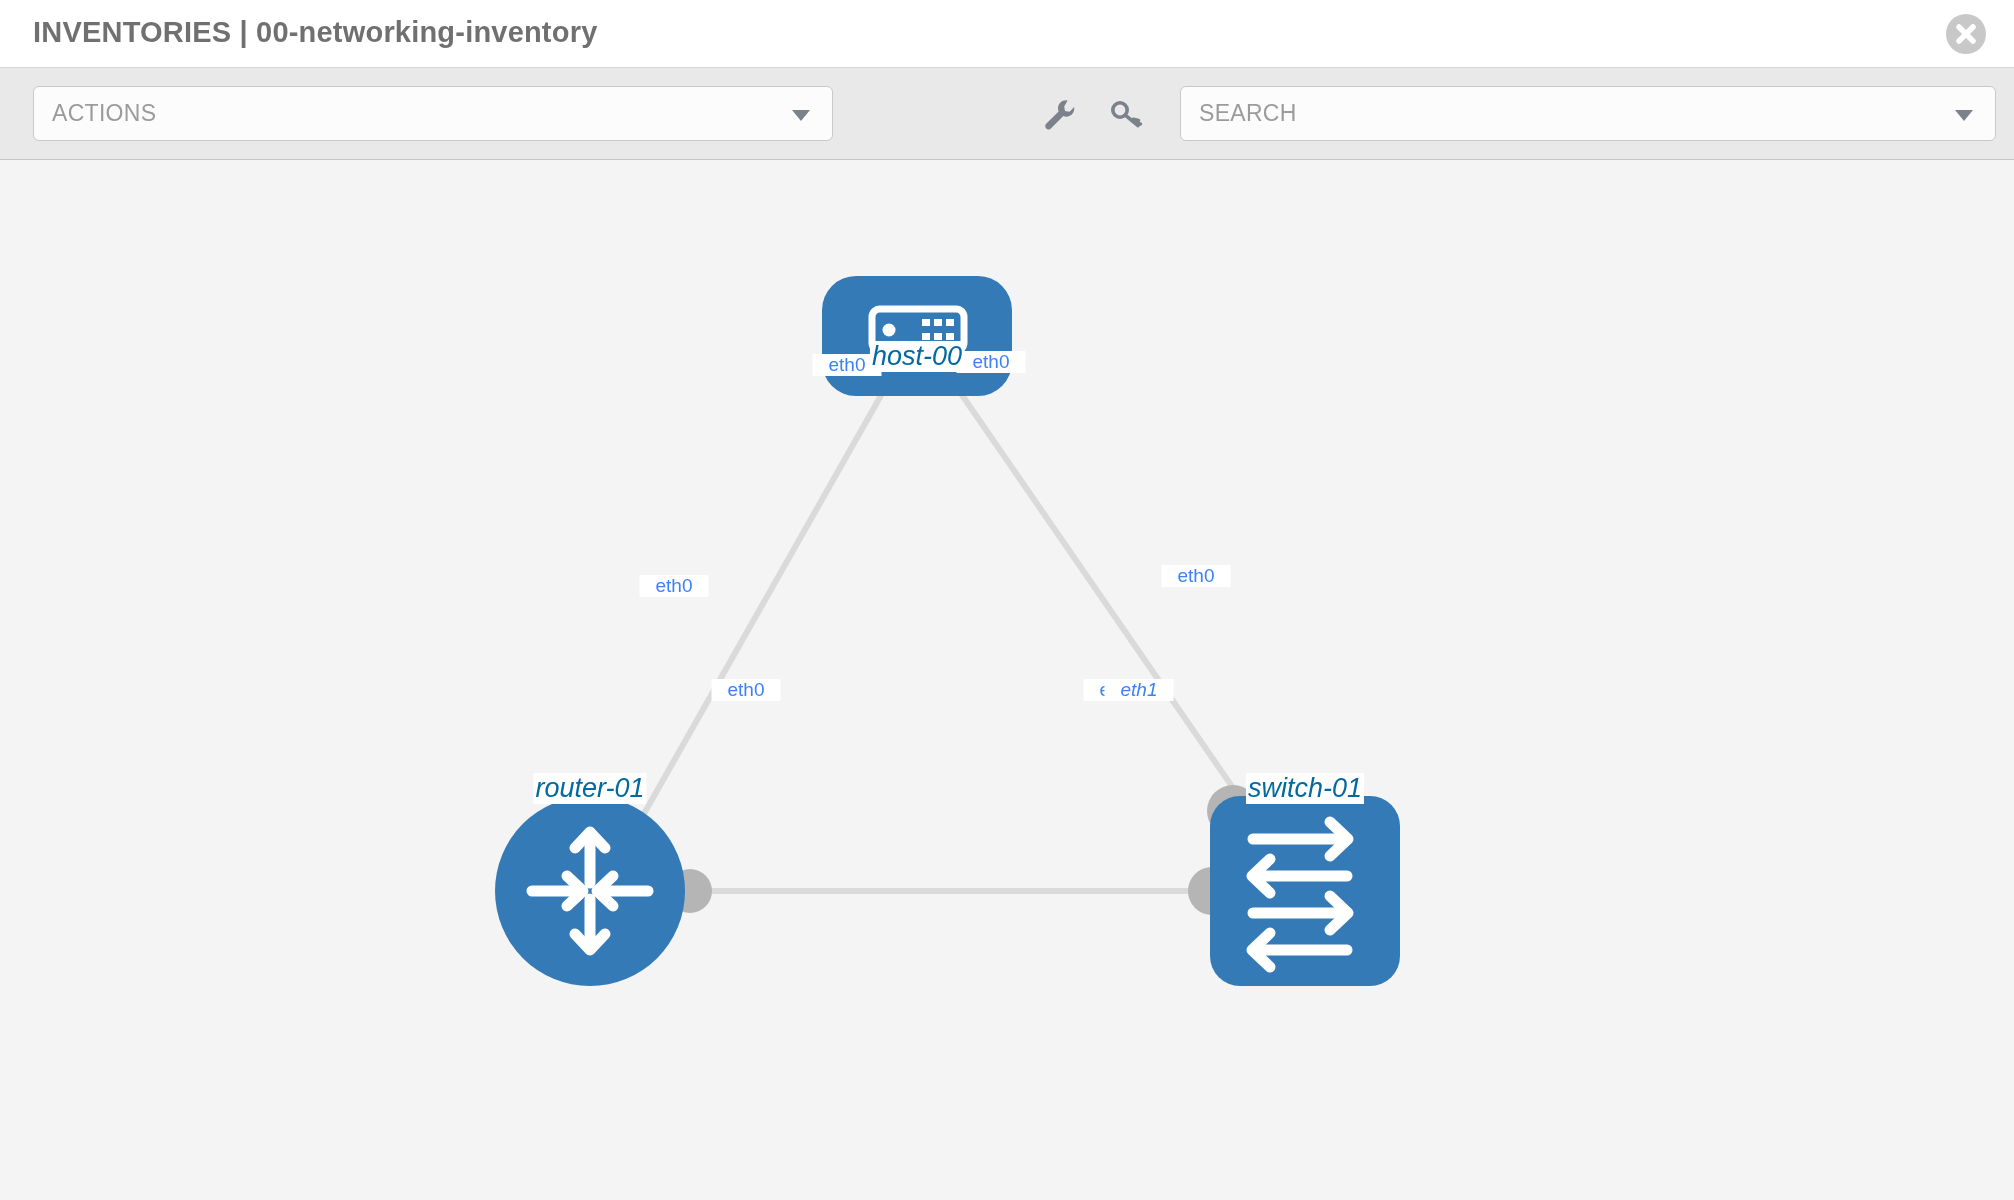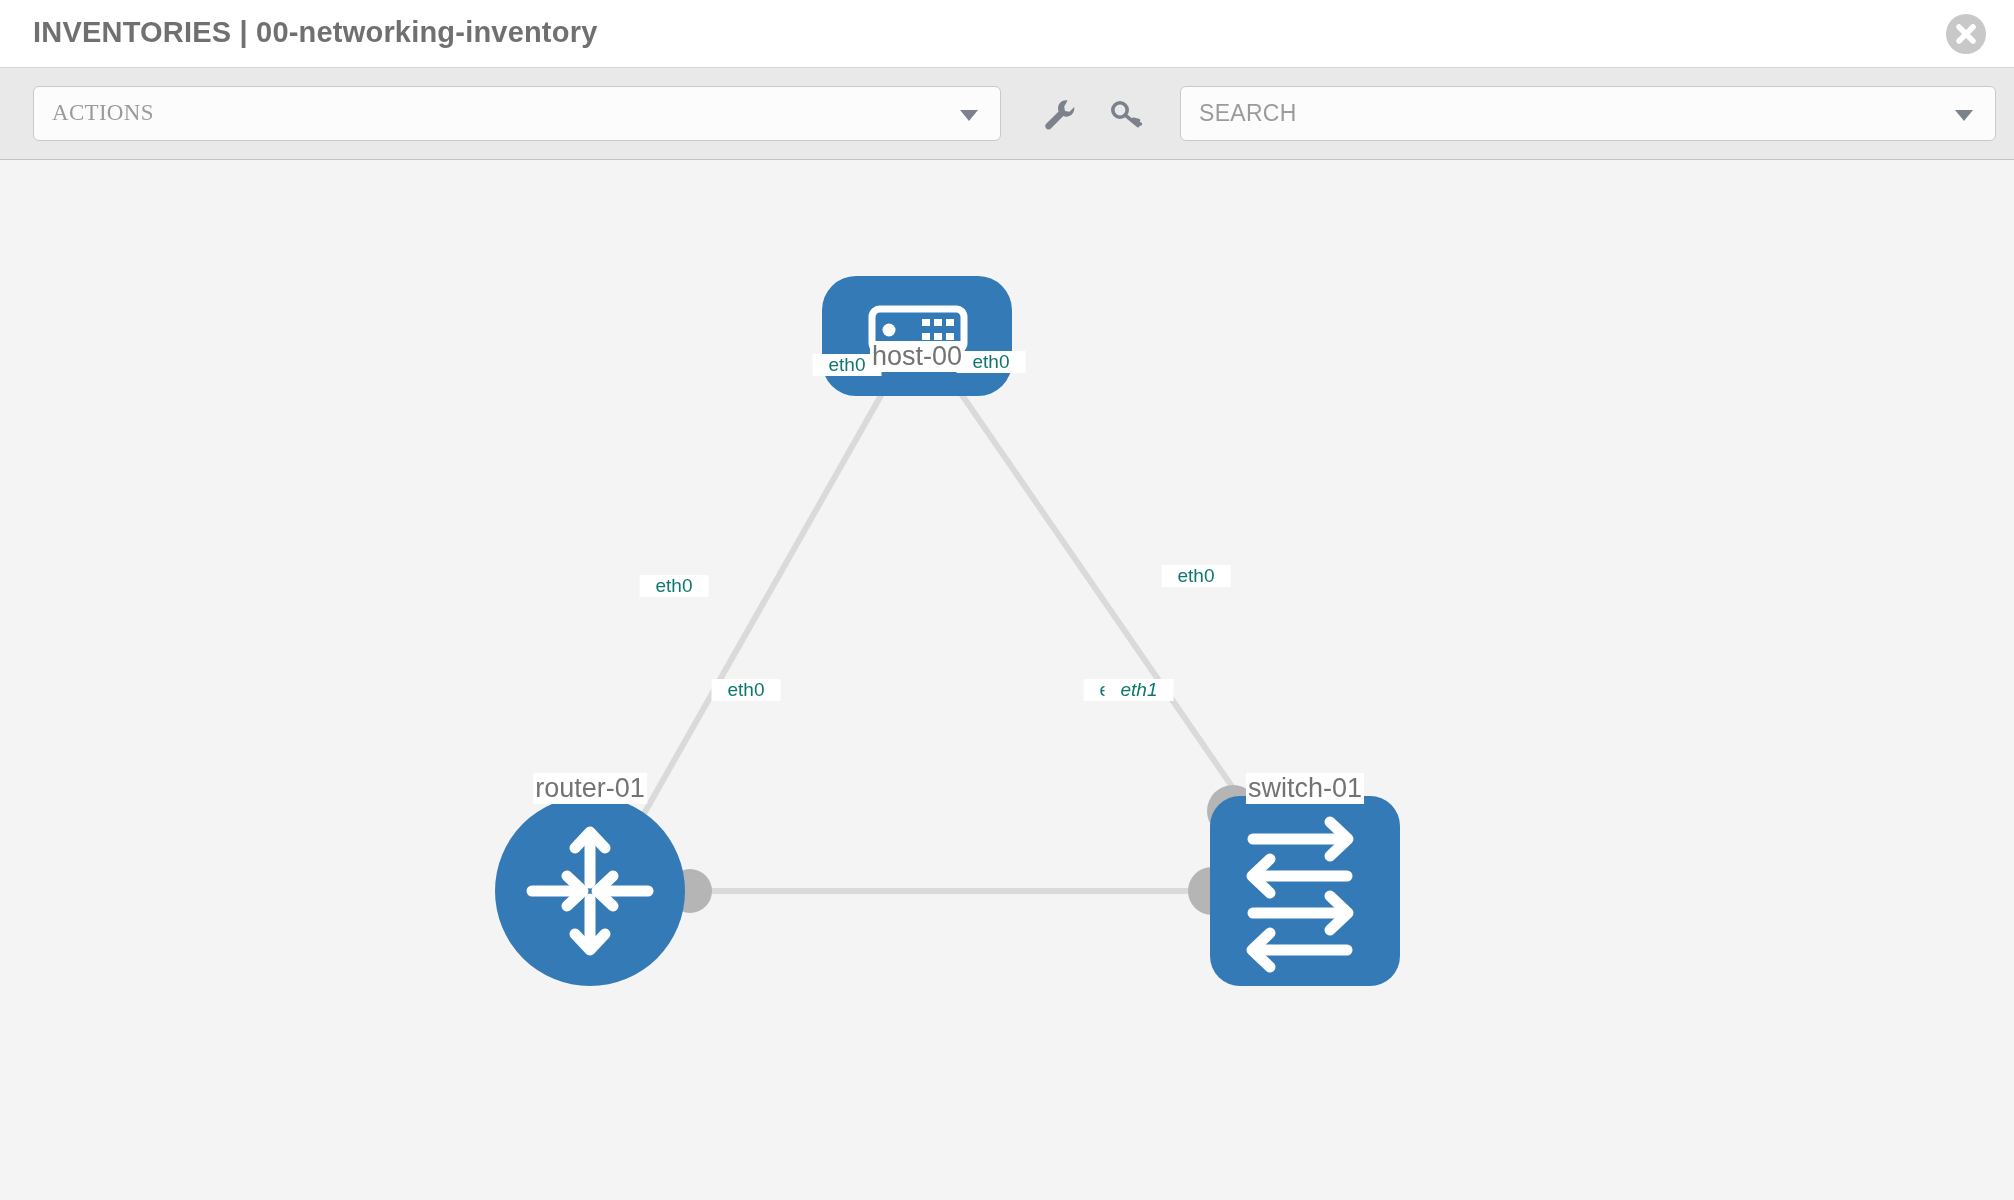--- a/index.html
+++ b/index.html
@@ -56,27 +56,26 @@
     top: 68px; left: 0;
     width: 2014px;
     height: 92px;
     background: #e9e9e9;
     border-bottom: 1px solid #c4c4c4;
   }
   .actions-select {
     position: absolute;
     left: 33px;
     top: 18px;
-    width: 968px;
+    width: 800px;
     height: 55px;
     background: #fcfcfc;
     border: 1px solid #c9c9c9;
     border-radius: 6px;
     cursor: pointer;
-    font-family: Liberation Serif, serif;
   }
   .actions-label {
     position: absolute;
     left: 18px;
     top: 13px;
     font-size: 23px;
     color: #9b9b9b;
     letter-spacing: 0.3px;
   }
   .caret {
@@ -126,30 +125,31 @@
     height: 1039px;
     background: #f4f4f4;
     overflow: hidden;
   }
   .canvas svg { position: absolute; top: 0; left: 0; }
 
   
   .node-label {
     position: absolute;
     font-size: 27px;
-    color: #737373;
+    color: #0369a1;
     background: #ffffff;
     white-space: nowrap;
     padding: 0 2px;
     transform: translateX(-50%);
+    font-style: italic;
   }
   .iface-label {
     position: absolute;
     font-size: 19px;
-    color: #0f766e;
+    color: #3b82f6;
     background: #ffffff;
     white-space: nowrap;
     padding: 0 16px;
     transform: translateX(-50%);
   }
 </style>
 </head>
 <body>
 
 <div id="app">

